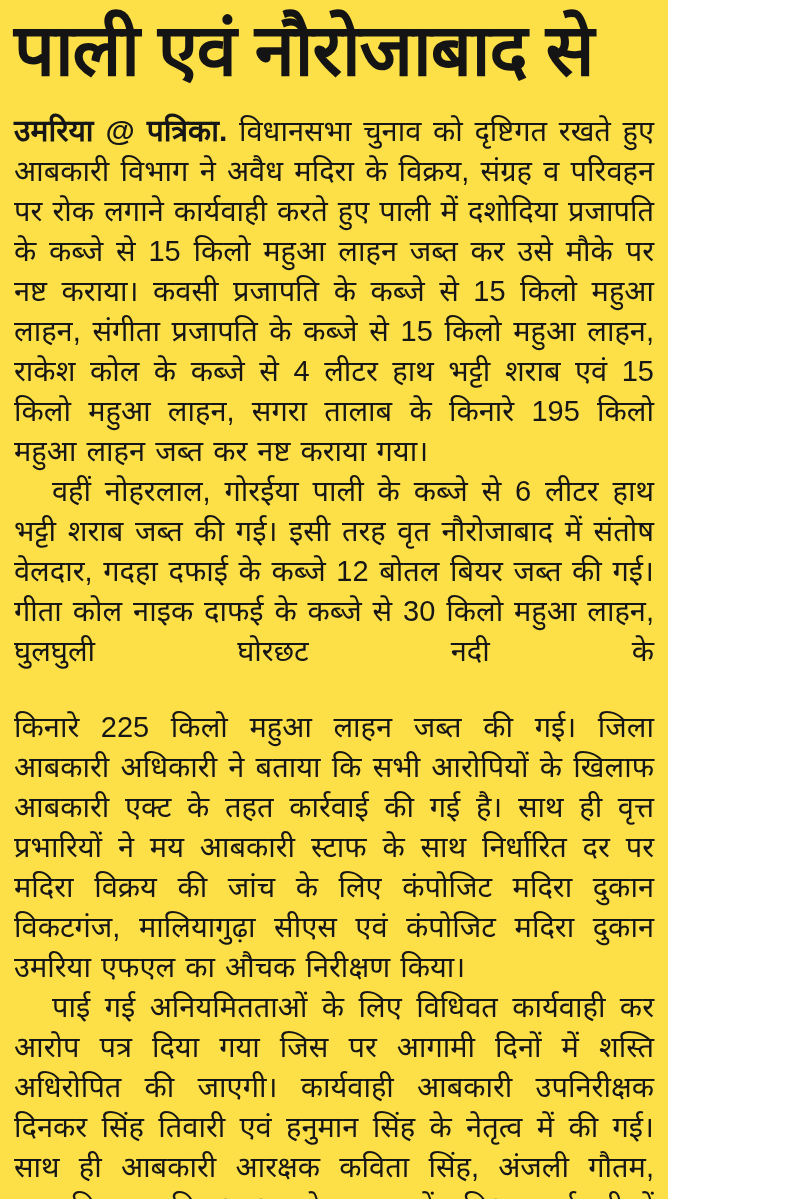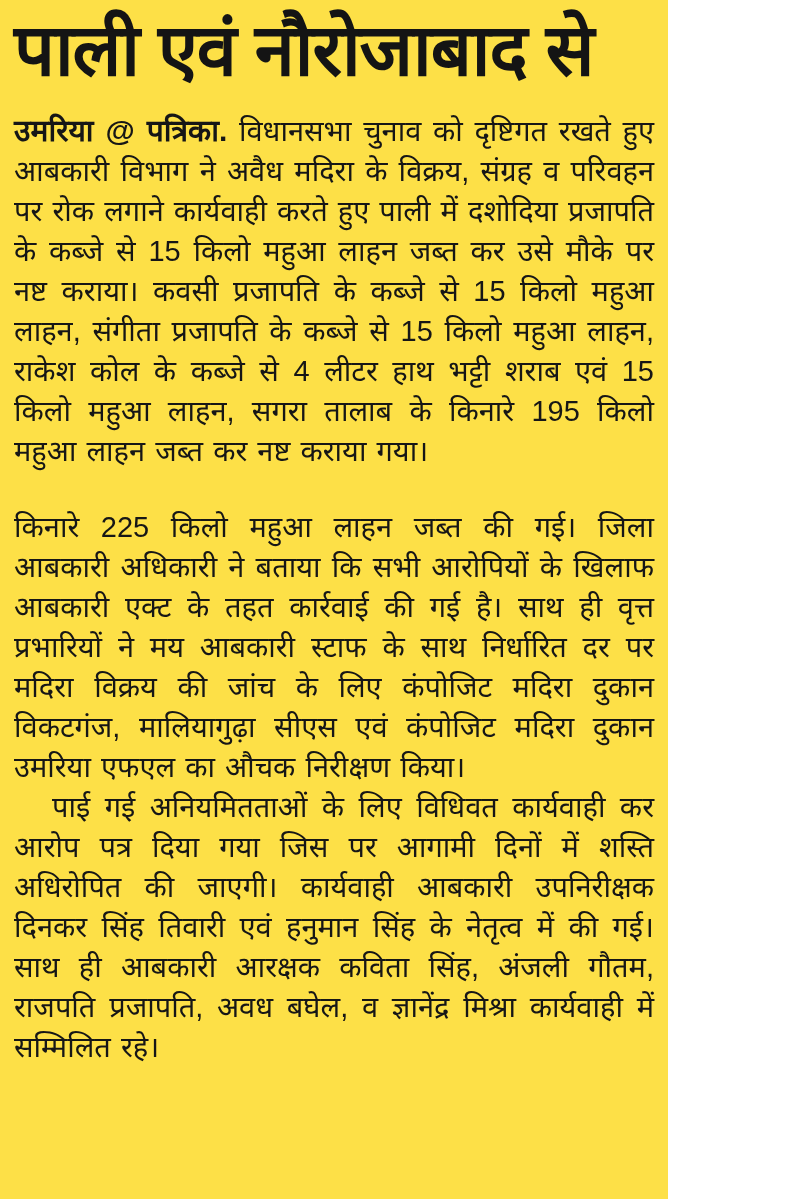--- a/index.html
+++ b/index.html
@@ -68,20 +68,21 @@
   <h1 class="headline">
     <span class="hl-line">पाली एवं नौरोजाबाद से</span>
   </h1>
 
   <div class="body-cols">
 
     <div class="col">
       <p class="para">
         <span class="dateline">उमरिया @ पत्रिका.</span><span> विधानसभा चुनाव को दृष्टिगत रखते हुए आबकारी विभाग ने अवैध मदिरा के विक्रय, संग्रह व परिवहन पर रोक लगाने कार्यवाही करते हुए पाली में दशोदिया प्रजापति के कब्जे से 15 किलो महुआ लाहन जब्त कर उसे मौके पर नष्ट कराया। कवसी प्रजापति के कब्जे से 15 किलो महुआ लाहन, संगीता प्रजापति के कब्जे से 15 किलो महुआ लाहन, राकेश कोल के कब्जे से 4 लीटर हाथ भट्टी शराब एवं 15 किलो महुआ लाहन, सगरा तालाब के किनारे 195 किलो महुआ लाहन जब्त कर नष्ट कराया गया।</span>
       </p>
+      <p class="para indent cont">वहीं नोहरलाल, गोरईया पाली के कब्जे से 6 लीटर हाथ भट्टी शराब जब्त की गई। इसी तरह वृत नौरोजाबाद में संतोष वेलदार, गदहा दफाई के कब्जे 12 बोतल बियर जब्त की गई। गीता कोल नाइक दाफई के कब्जे से 30 किलो महुआ लाहन, घुलघुली घोरछट नदी के</p>
     </div>
 
     <div class="col">
       <p class="para">किनारे 225 किलो महुआ लाहन जब्त की गई। जिला आबकारी अधिकारी ने बताया कि सभी आरोपियों के खिलाफ आबकारी एक्ट के तहत कार्रवाई की गई है। साथ ही वृत्त प्रभारियों ने मय आबकारी स्टाफ के साथ निर्धारित दर पर मदिरा विक्रय की जांच के लिए कंपोजिट मदिरा दुकान विकटगंज, मालियागुढ़ा सीएस एवं कंपोजिट मदिरा दुकान उमरिया एफएल का औचक निरीक्षण किया।</p>
       <p class="para indent">पाई गई अनियमितताओं के लिए विधिवत कार्यवाही कर आरोप पत्र दिया गया जिस पर आगामी दिनों में शस्ति अधिरोपित की जाएगी। कार्यवाही आबकारी उपनिरीक्षक दिनकर सिंह तिवारी एवं हनुमान सिंह के नेतृत्व में की गई। साथ ही आबकारी आरक्षक कविता सिंह, अंजली गौतम, राजपति प्रजापति, अवध बघेल, व ज्ञानेंद्र मिश्रा कार्यवाही में सम्मिलित रहे।</p>
     </div>
 
   </div>
 </div>
 

